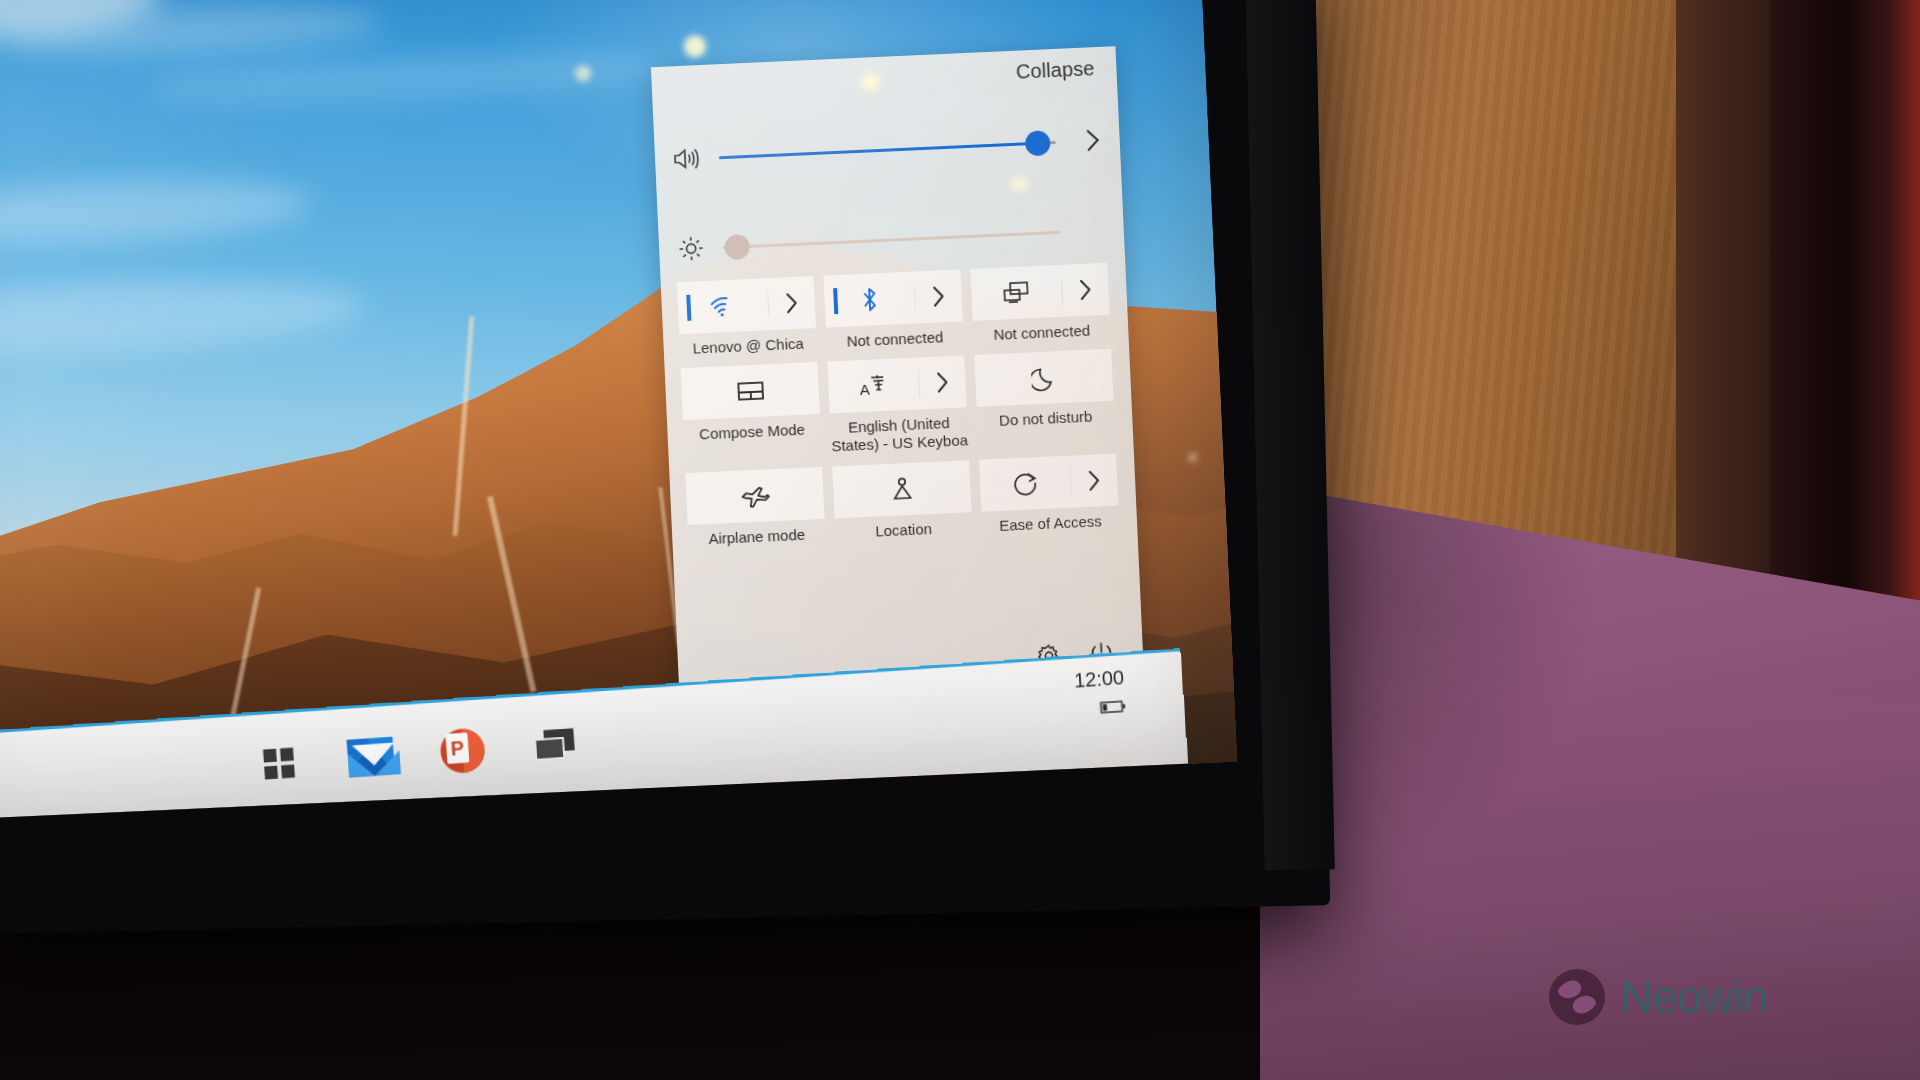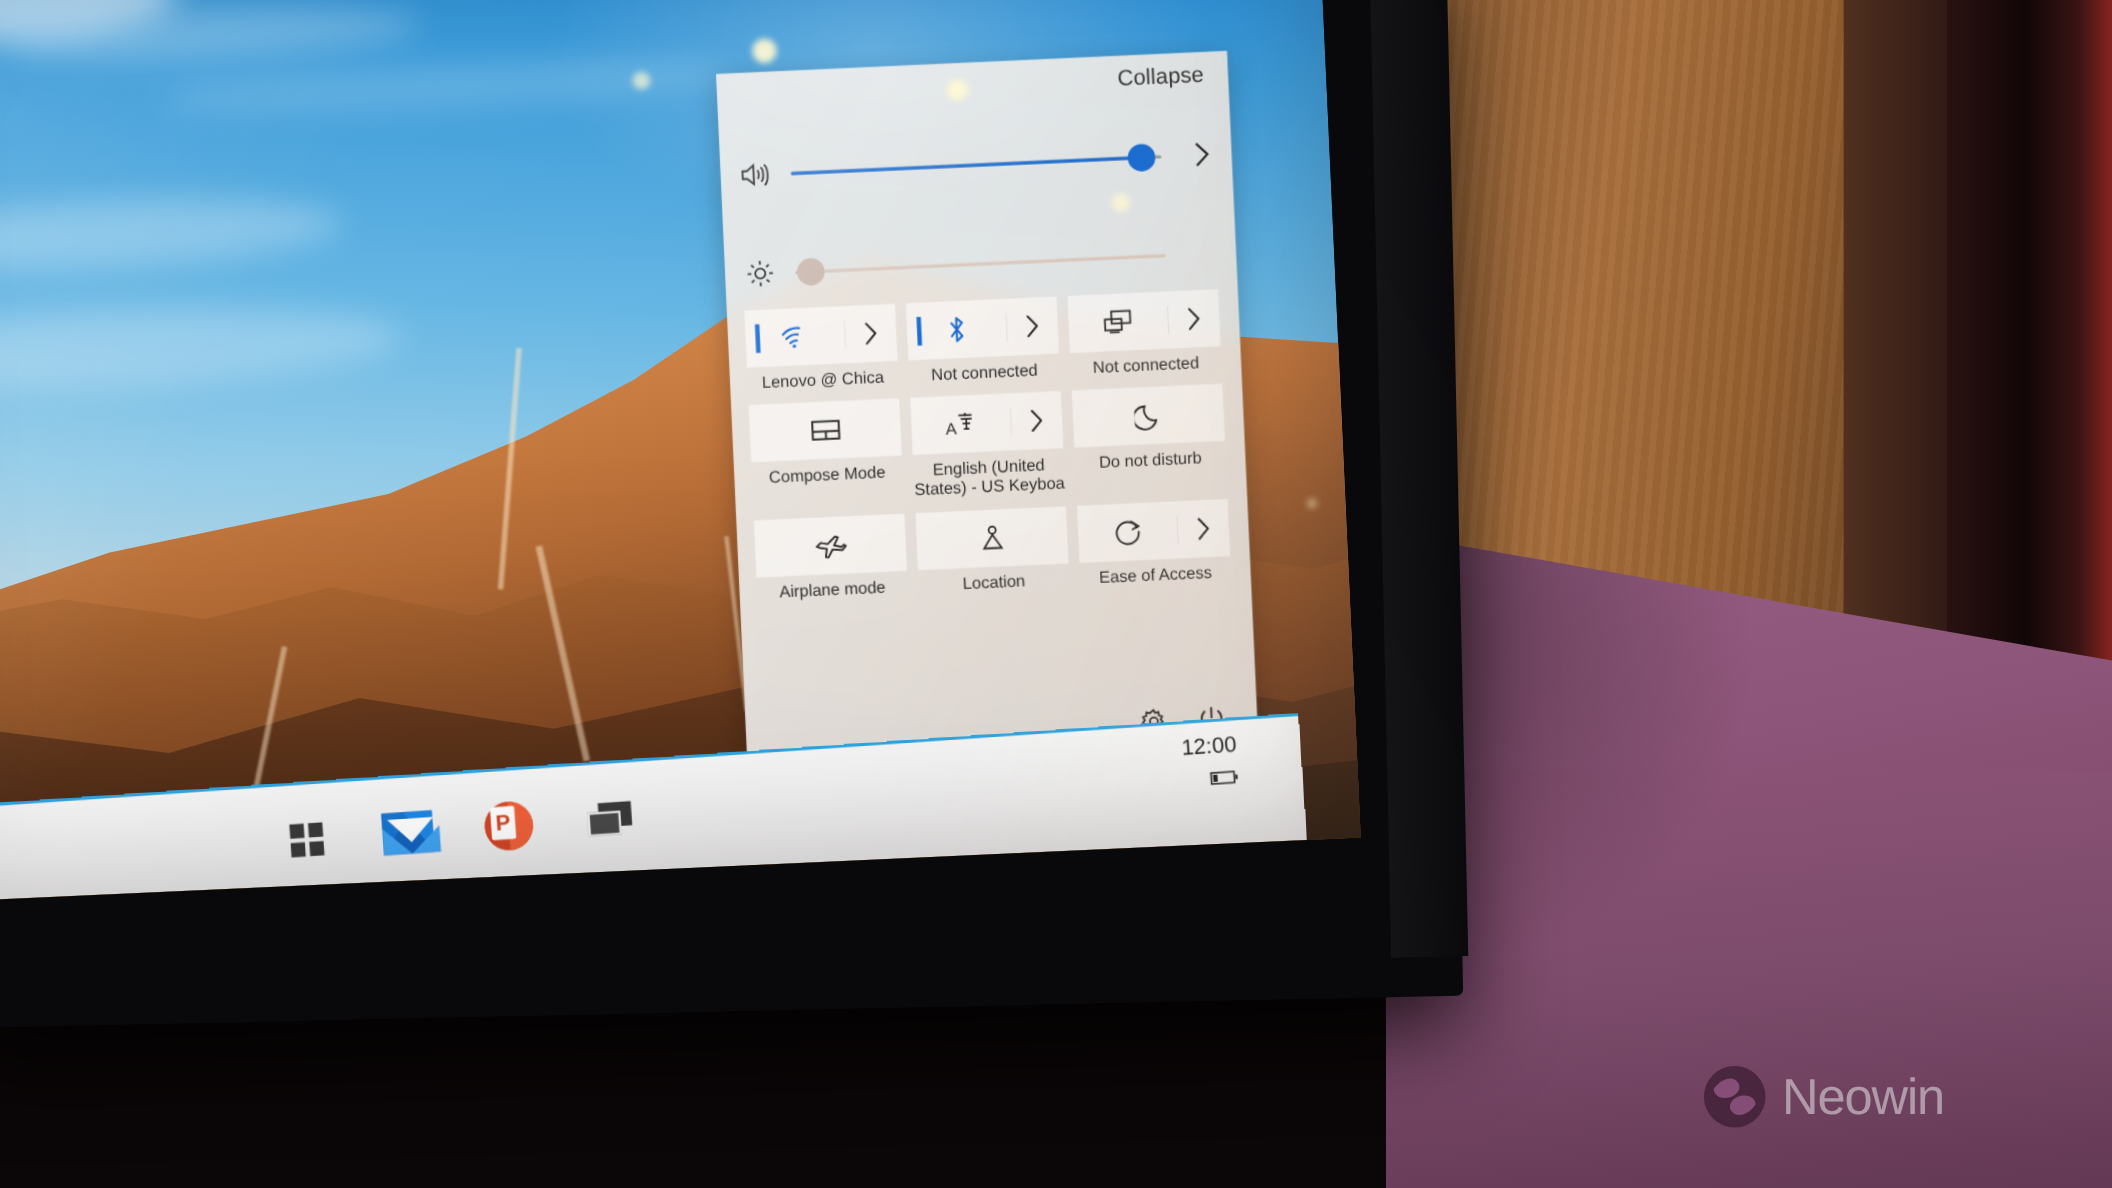--- a/index.html
+++ b/index.html
@@ -157,21 +157,21 @@
         font-family:"Liberation Sans",sans-serif;}
 
   
   .taskview{width:40px;height:30px;position:relative;}
   .taskview .b{position:absolute;right:0;top:0;width:30px;height:22px;background:#3a3a3a;}
   .taskview .f{position:absolute;left:0;bottom:0;width:30px;height:22px;background:#4a4a4a;border:2px solid #f3f3f3;box-sizing:border-box;}
 
   
   #wm{position:absolute;left:1548px;top:968px;display:flex;align-items:center;gap:14px;opacity:.55;}
   .wm-logo{width:58px;height:58px;position:relative;}
-  .wm-text{font-size:46px;color:#e5e5e5;letter-spacing:-1px;font-family:"Liberation Sans",sans-serif;}
+  .wm-text{font-size:46px;color:#0f766e;letter-spacing:-1px;font-family:"Liberation Sans",sans-serif;}
 
   .screen-sheen{position:absolute;inset:0;pointer-events:none;
       background:linear-gradient(115deg,rgba(255,255,255,.10) 0%,rgba(255,255,255,0) 30%,rgba(255,255,255,0) 70%,rgba(255,240,220,.08) 100%);}
   .screen-vig{position:absolute;inset:0;pointer-events:none;
       box-shadow:inset 0 0 120px rgba(0,0,0,.22);}
 </style>
 </head>
 <body>
 
 <div id="photo">

